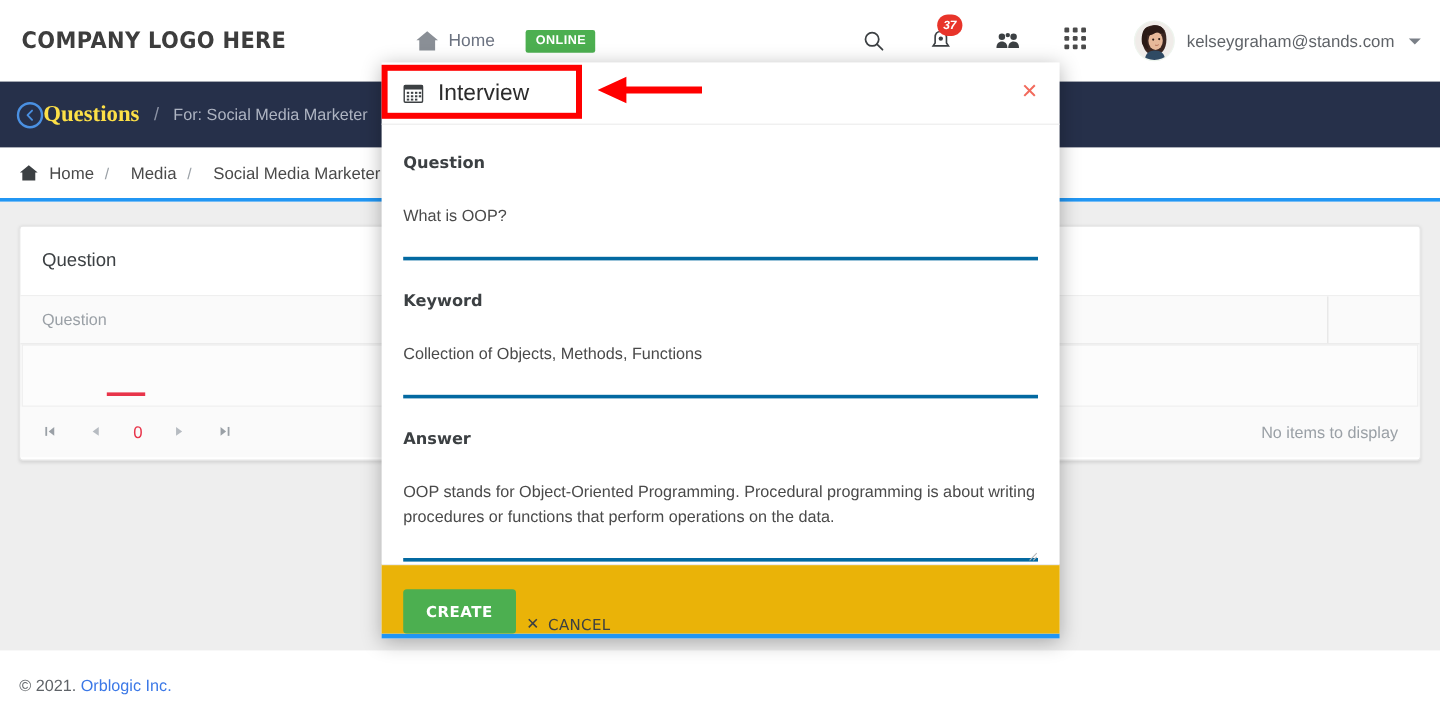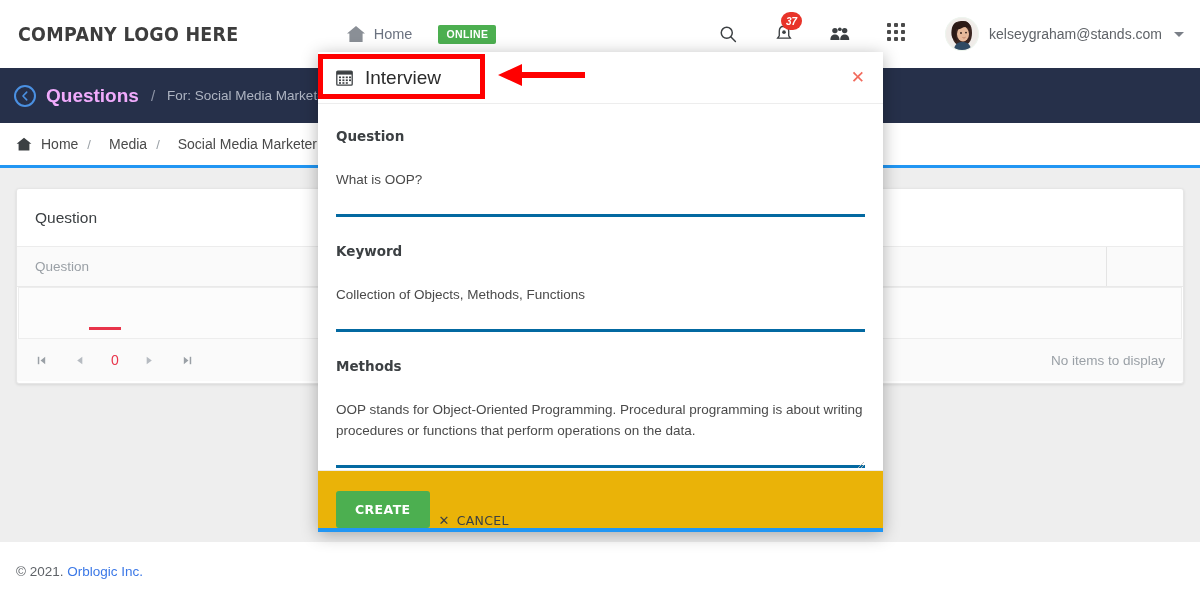--- a/index.html
+++ b/index.html
@@ -52,22 +52,22 @@
   
   .subhead {
     position: absolute; top: 68px; left: 0; width: 1200px; height: 55px;
     background: #26304a; display: flex; align-items: center;
   }
   .back-circle {
     margin-left: 14px; width: 22px; height: 22px; border-radius: 50%;
     border: 2px solid #4a90e2; display: flex; align-items: center; justify-content: center;
   }
   .subhead-title {
-    margin-left: 10px; color: #f0abfc; font-size: 19px; font-weight: bold;
-    font-family: Liberation Sans, sans-serif;
+    margin-left: 0; color: #fde047; font-size: 19px; font-weight: bold;
+    font-family: Liberation Serif, serif;
   }
   .subhead-sep { margin: 0 12px; color: #8d94a6; font-size: 15px; }
   .subhead-sub { color: #aeb4c2; font-size: 13.5px; }
   .add-btn {
     margin-left: auto; margin-right: 16px;
     background: #3f51cf; color: #ffffff; border: none;
     font-family: "DejaVu Sans", sans-serif;
     font-size: 12.5px; font-weight: bold; letter-spacing: 0.3px;
     padding: 11px 16px; border-radius: 3px; cursor: pointer;
   }
@@ -362,21 +362,21 @@
         <div class="field-label">Question</div>
         <div class="field-input">What is OOP?</div>
       </div>
 
       <div class="field">
         <div class="field-label">Keyword</div>
         <div class="field-input">Collection of Objects, Methods, Functions</div>
       </div>
 
       <div class="field field-area">
-        <div class="field-label">Methods</div>
+        <div class="field-label">Answer</div>
         <div class="field-input">OOP stands for Object-Oriented Programming. Procedural programming is about writing procedures or functions that perform operations on the data.</div>
         <span class="resize-grip">
           <svg viewBox="0 0 10 10" width="10" height="10">
               <path d="M9 3 L3 9 M9 6 L6 9" stroke="#b8b8b8" stroke-width="0.9"></path>
             </svg>
         </span>
       </div>
     </div>
 
     <div class="modal-foot">

